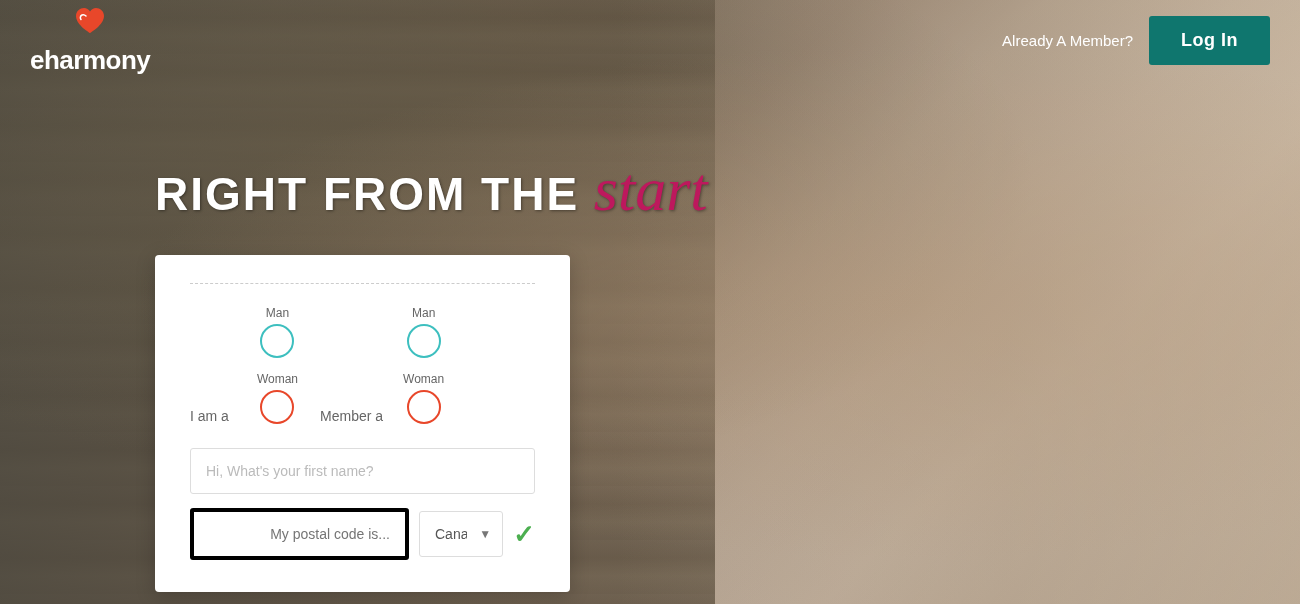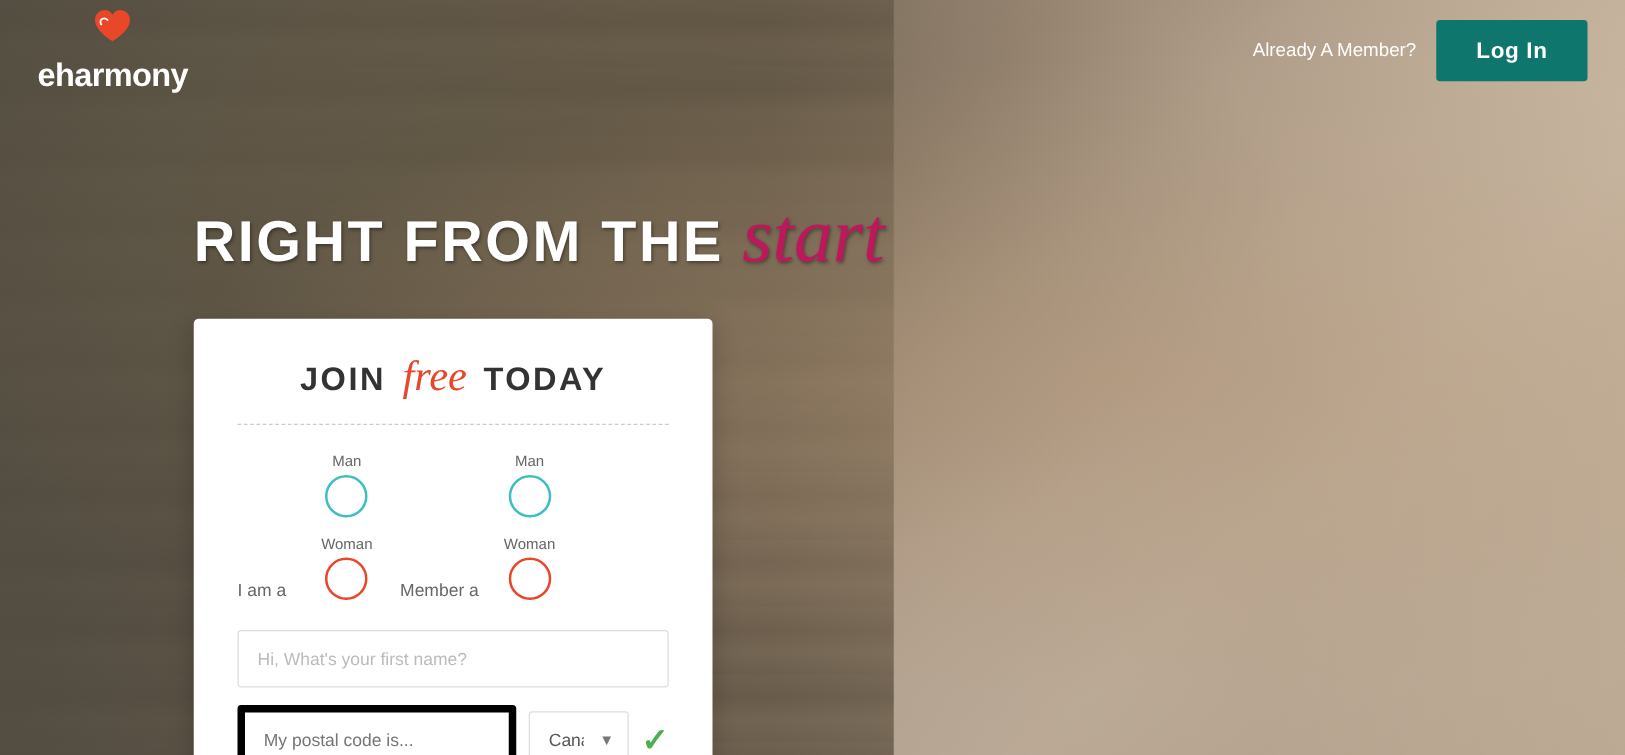--- a/index.html
+++ b/index.html
@@ -257,26 +257,27 @@
     }
 
     .bottom-row {
       display: flex;
       gap: 10px;
       align-items: center;
     }
 
     .postal-input {
       flex: 1;
-      border: 6px solid #000000;
+      border: 4px solid #000000;
       padding: 14px 15px;
       font-size: 14px;
       color: #bbb;
       border-radius: 3px;
       outline: none;
+      text-align: right;
     }
 
     .country-select-wrapper {
       position: relative;
       flex: 1.2;
     }
 
     .country-select {
       width: 100%;
       border: 1px solid #ddd;
@@ -346,25 +347,20 @@
 </header>
 
 <div class="hero-text">
   <div class="hero-heading">
     <span>RIGHT FROM THE</span>
     <span class="script">start</span>
   </div>
 </div>
 
 <div class="form-card">
-  <div class="form-title">
-    <span>JOIN</span>
-    <span class="free-word">free</span>
-    <span>TODAY</span>
-  </div>
   <hr class="form-divider">
 
   
   <div class="gender-row">
 
     <span class="gender-label-text">I am a</span>
     <div class="gender-options-pair">
       <div class="gender-option">
         <span class="gender-option-label">Man</span>
         <div class="radio-circle teal"></div>

